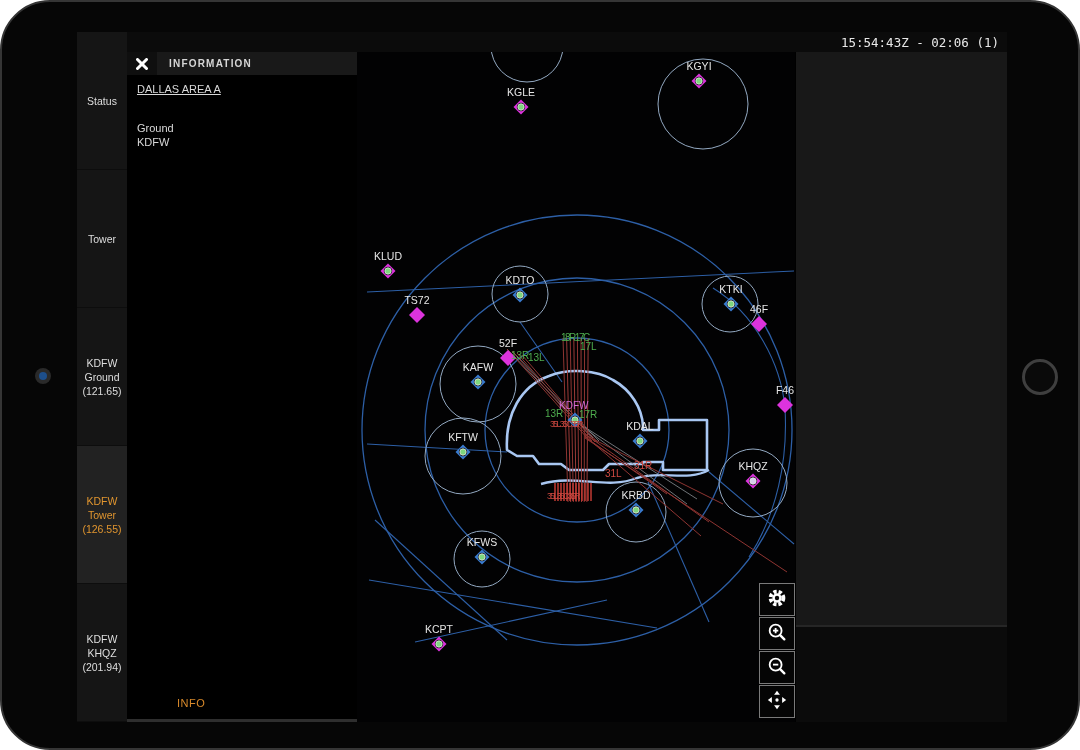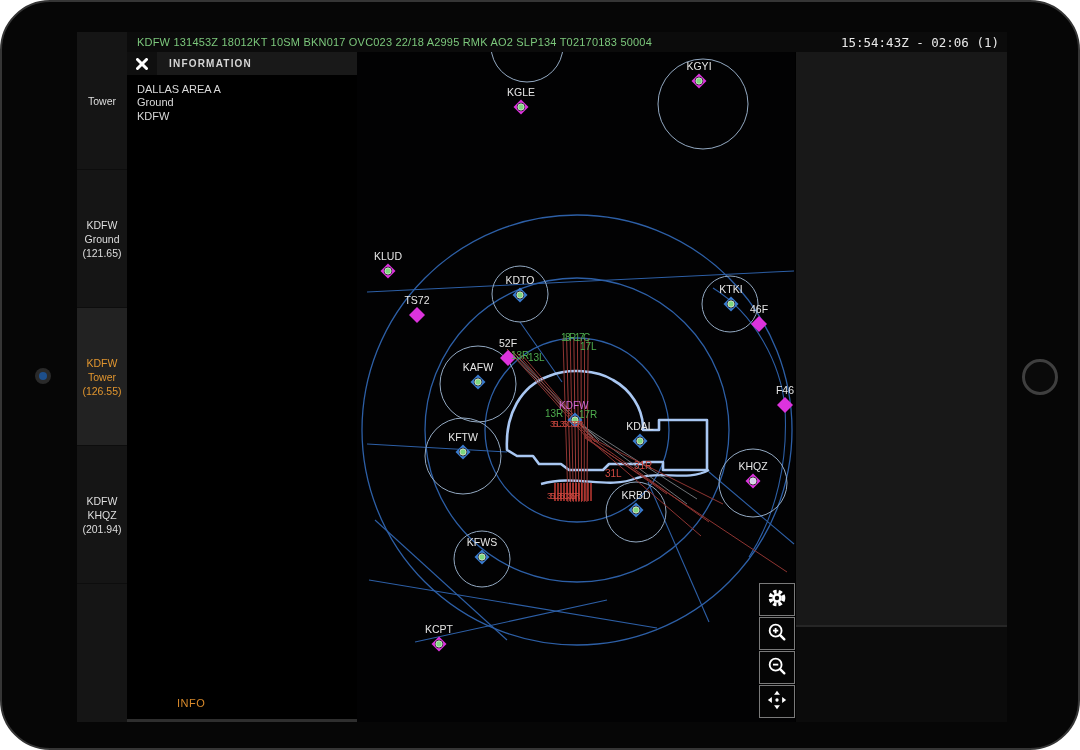--- a/index.html
+++ b/index.html
@@ -31,21 +31,21 @@
 
   
   .info-panel{position:absolute;left:50px;top:20px;width:230px;height:670px;background:#000;}
   .info-header{position:absolute;left:0;top:0;width:230px;height:23px;background:#191919;
                display:flex;align-items:center;}
   .info-close{width:30px;height:23px;background:#0f0f0f;border:none;display:flex;align-items:center;
               justify-content:center;cursor:pointer;padding:0;}
   .info-title{color:#d6d6d6;font-size:10px;letter-spacing:1.2px;margin-left:12px;font-weight:bold;}
   .info-body{position:absolute;left:0;top:23px;width:230px;bottom:0;background:#000;
              padding:8px 0 0 10px;box-sizing:border-box;color:#d9d9d9;font-size:11px;}
-  .info-area{}
+  .info-area{margin-bottom:26px;text-decoration:underline;}
   .info-detail{line-height:14px;}
   .info-footer{position:absolute;left:50px;bottom:13px;background:none;border:none;color:#d98a2b;
                font-size:11px;letter-spacing:0.5px;cursor:pointer;padding:0;}
   .info-bottom-strip{position:absolute;left:0;bottom:0;width:230px;height:3px;background:#2e2e2e;}
 
   
   .map-area{position:absolute;left:280px;top:20px;width:438px;height:670px;background:#020203;overflow:hidden;}
   .map-area svg{display:block;}
 
   
@@ -66,25 +66,27 @@
 <div class="page">
   <div class="tablet">
     <div class="camera">
       <div class="lens"></div>
     </div>
     <div class="home-btn"></div>
 
     <div class="screen">
 
       <div class="topbar">
-        <span class="metar">KDFW 131453Z 18012KT 10SM BKN017 OVC023 22/18 A2995 RMK AO2 SLP134 T02170183 50004</span>
         <span class="clock">15:54:43Z - 02:06 (1)</span>
       </div>
 
       <div class="sidebar" id="sidebar">
+          <div class="side-item">
+            <div>Status</div>
+          </div>
           <div class="side-item">
             <div>Tower</div>
           </div>
           <div class="side-item">
             <div>KDFW</div>
             <div>Ground</div>
             <div>(121.65)</div>
           </div>
           <div class="side-item selected">
             <div>KDFW</div>

